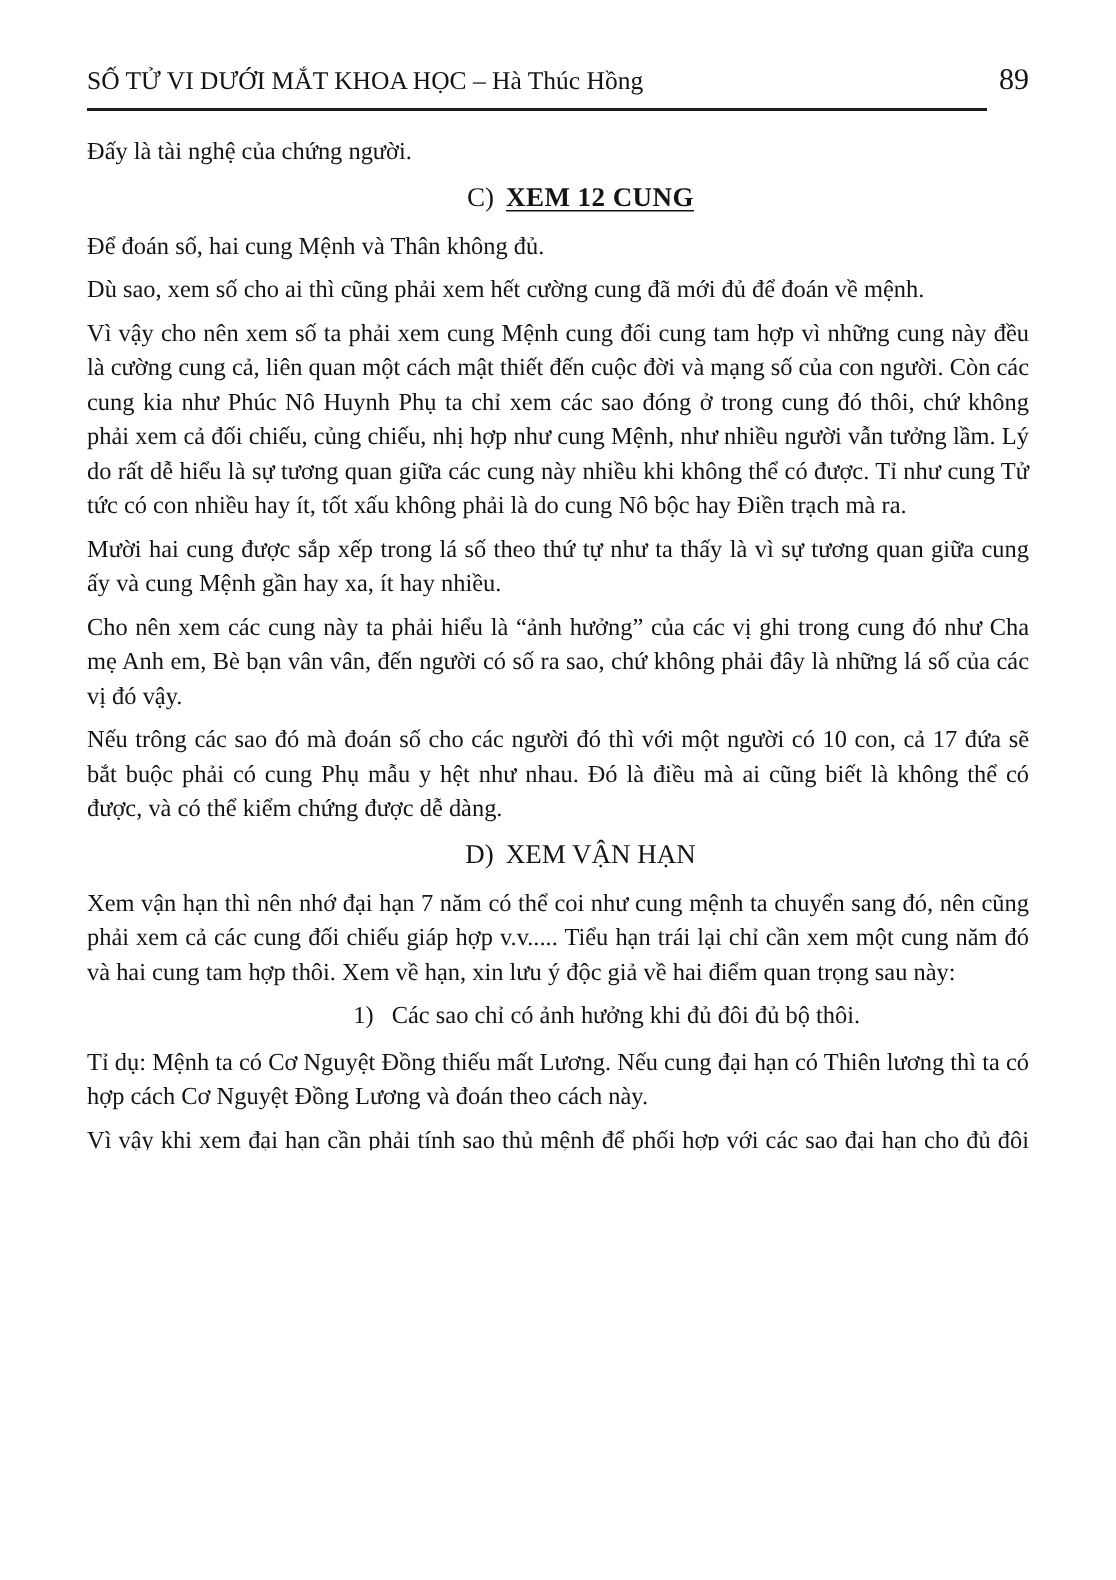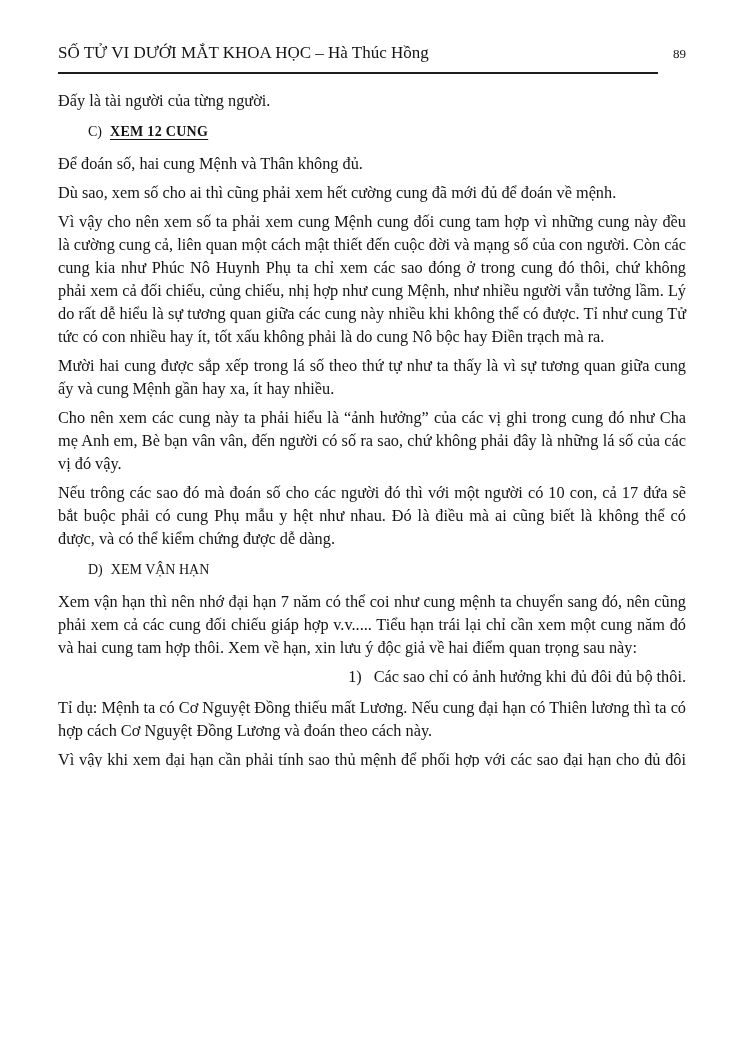--- a/index.html
+++ b/index.html
@@ -21,70 +21,71 @@
   }
   .running-header {
     display: flex;
     justify-content: space-between;
     align-items: baseline;
     font-size: 17px;
     line-height: 22px;
     white-space: nowrap;
   }
   .running-header .page-num {
-    font-size: 13px;
+    font-size: 20px;
     padding-right: 0px;
   }
   .header-rule {
     height: 0;
     border-top: 2px solid #1c1c1c;
     margin-top: 7px;
     margin-right: 28px;
   }
   .content {
     margin-top: 15px;
     font-size: 16.3px;
     line-height: 23px;
   }
   .content p {
     margin: 0 0 6px 0;
     text-align: justify;
   }
   .block-heading {
     margin: 8px 0 9px 30px;
-    font-size: 14px;
+    font-size: 18px;
+    text-align: center;
   }
   .block-heading .h-label {
     margin-right: 8px;
   }
   .block-heading.bold .h-text {
     font-weight: bold;
     text-decoration: underline;
     text-underline-offset: 3px;
     letter-spacing: 0.3px;
   }
   .block-list-item {
     margin: 2px 0 8px 65px;
-    text-align: right;
+    text-align: center;
   }
   .block-list-item .li-label {
     margin-right: 12px;
   }
 </style>
 </head>
 <body>
 
 <div class="page">
   <div class="running-header">
     <span class="title">SỐ TỬ VI DƯỚI MẮT KHOA HỌC – Hà Thúc Hồng</span>
     <span class="page-num">89</span>
   </div>
   <div class="header-rule"></div>
   <div class="content" id="content">
-      <p>Đấy là tài người của từng người.</p>
+      <p>Đấy là tài nghệ của chứng người.</p>
       <div class="block-heading bold"><span class="h-label">C)</span><span class="h-text">XEM 12 CUNG</span></div>
       <p>Để đoán số, hai cung Mệnh và Thân không đủ.</p>
       <p>Dù sao, xem số cho ai thì cũng phải xem hết cường cung đã mới đủ để đoán về mệnh.</p>
       <p>Vì vậy cho nên xem số ta phải xem cung Mệnh cung đối cung tam hợp vì những cung này đều là cường cung cả, liên quan một cách mật thiết đến cuộc đời và mạng số của con người. Còn các cung kia như Phúc Nô Huynh Phụ ta chỉ xem các sao đóng ở trong cung đó thôi, chứ không phải xem cả đối chiếu, củng chiếu, nhị hợp như cung Mệnh, như nhiều người vẫn tưởng lầm. Lý do rất dễ hiểu là sự tương quan giữa các cung này nhiều khi không thể có được. Tỉ như cung Tử tức có con nhiều hay ít, tốt xấu không phải là do cung Nô bộc hay Điền trạch mà ra.</p>
       <p>Mười hai cung được sắp xếp trong lá số theo thứ tự như ta thấy là vì sự tương quan giữa cung ấy và cung Mệnh gần hay xa, ít hay nhiều.</p>
       <p>Cho nên xem các cung này ta phải hiểu là “ảnh hưởng” của các vị ghi trong cung đó như Cha mẹ Anh em, Bè bạn vân vân, đến người có số ra sao, chứ không phải đây là những lá số của các vị đó vậy.</p>
       <p>Nếu trông các sao đó mà đoán số cho các người đó thì với một người có 10 con, cả 17 đứa sẽ bắt buộc phải có cung Phụ mẫu y hệt như nhau. Đó là điều mà ai cũng biết là không thể có được, và có thể kiểm chứng được dễ dàng.</p>
       <div class="block-heading"><span class="h-label">D)</span><span class="h-text">XEM VẬN HẠN</span></div>
       <p>Xem vận hạn thì nên nhớ đại hạn 7 năm có thể coi như cung mệnh ta chuyển sang đó, nên cũng phải xem cả các cung đối chiếu giáp hợp v.v..... Tiểu hạn trái lại chỉ cần xem một cung năm đó và hai cung tam hợp thôi. Xem về hạn, xin lưu ý độc giả về hai điểm quan trọng sau này:</p>
       <div class="block-list-item"><span class="li-label">1)</span><span>Các sao chỉ có ảnh hưởng khi đủ đôi đủ bộ thôi.</span></div>

